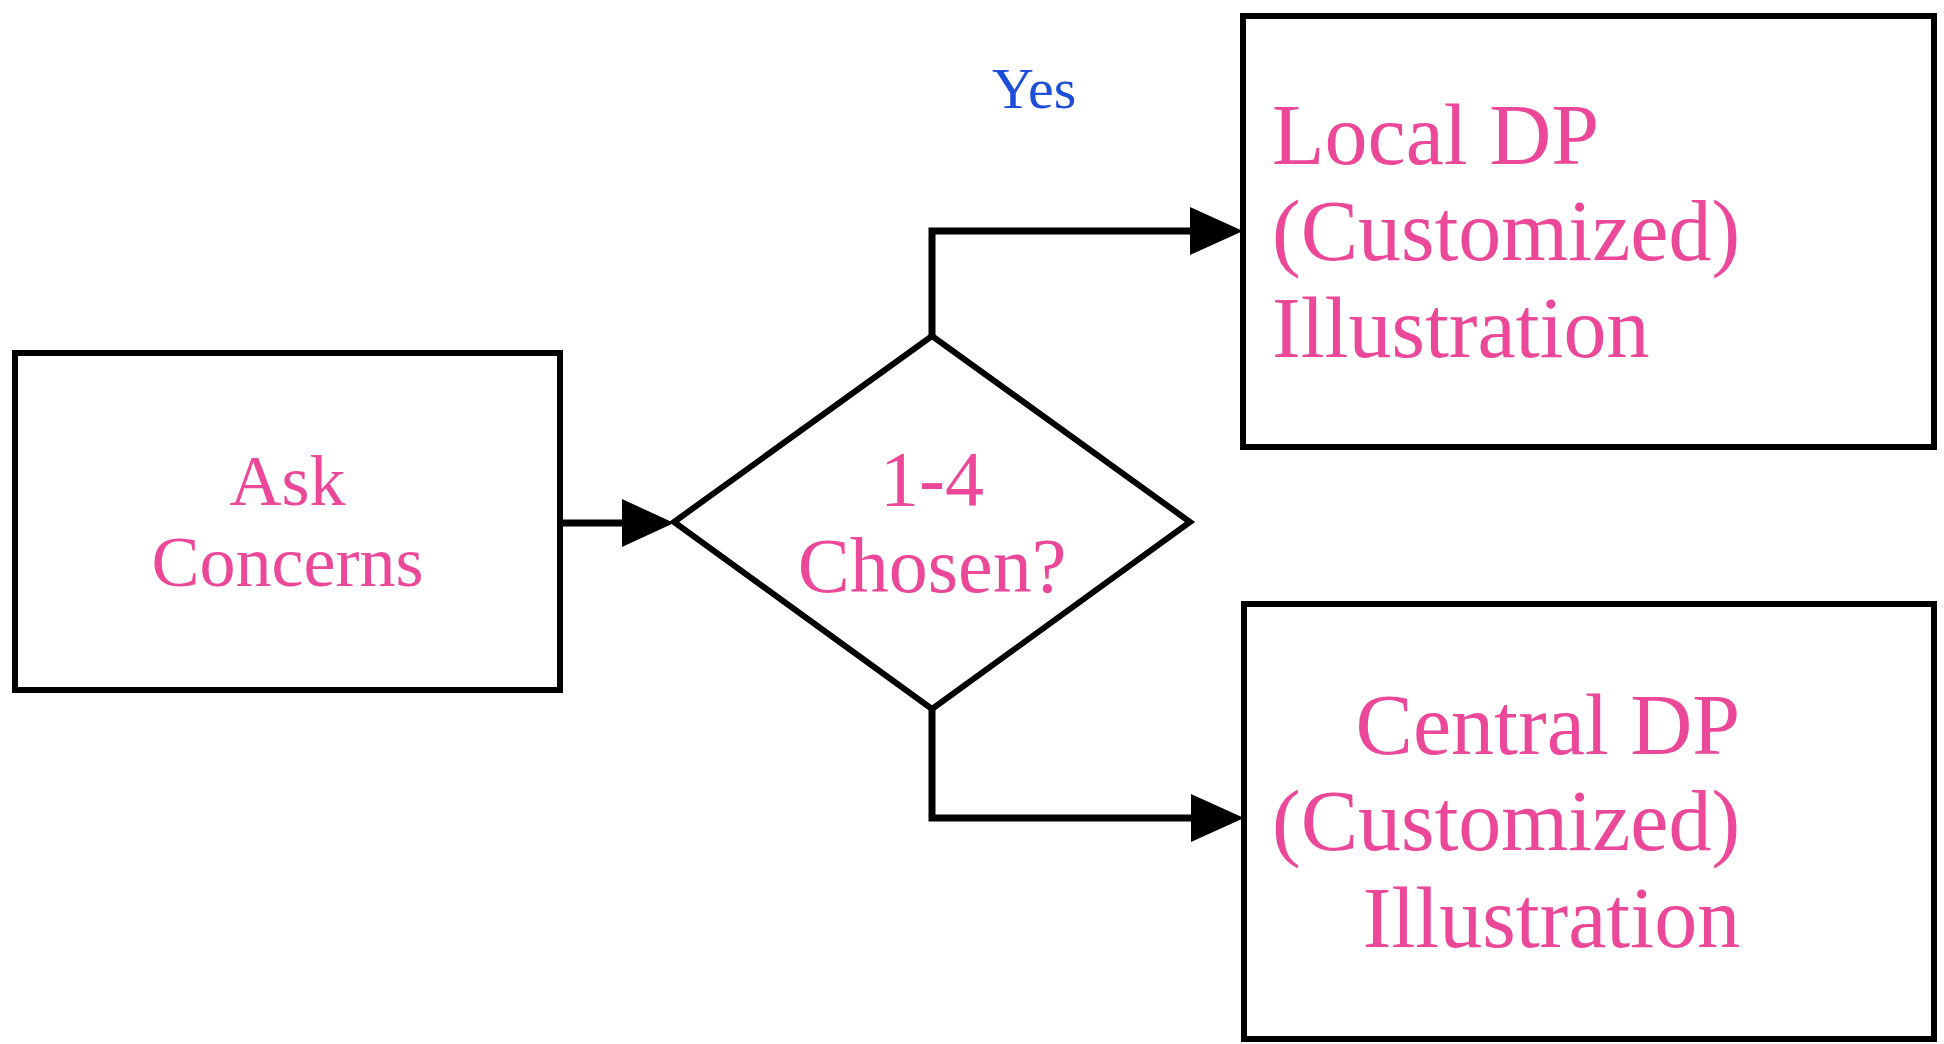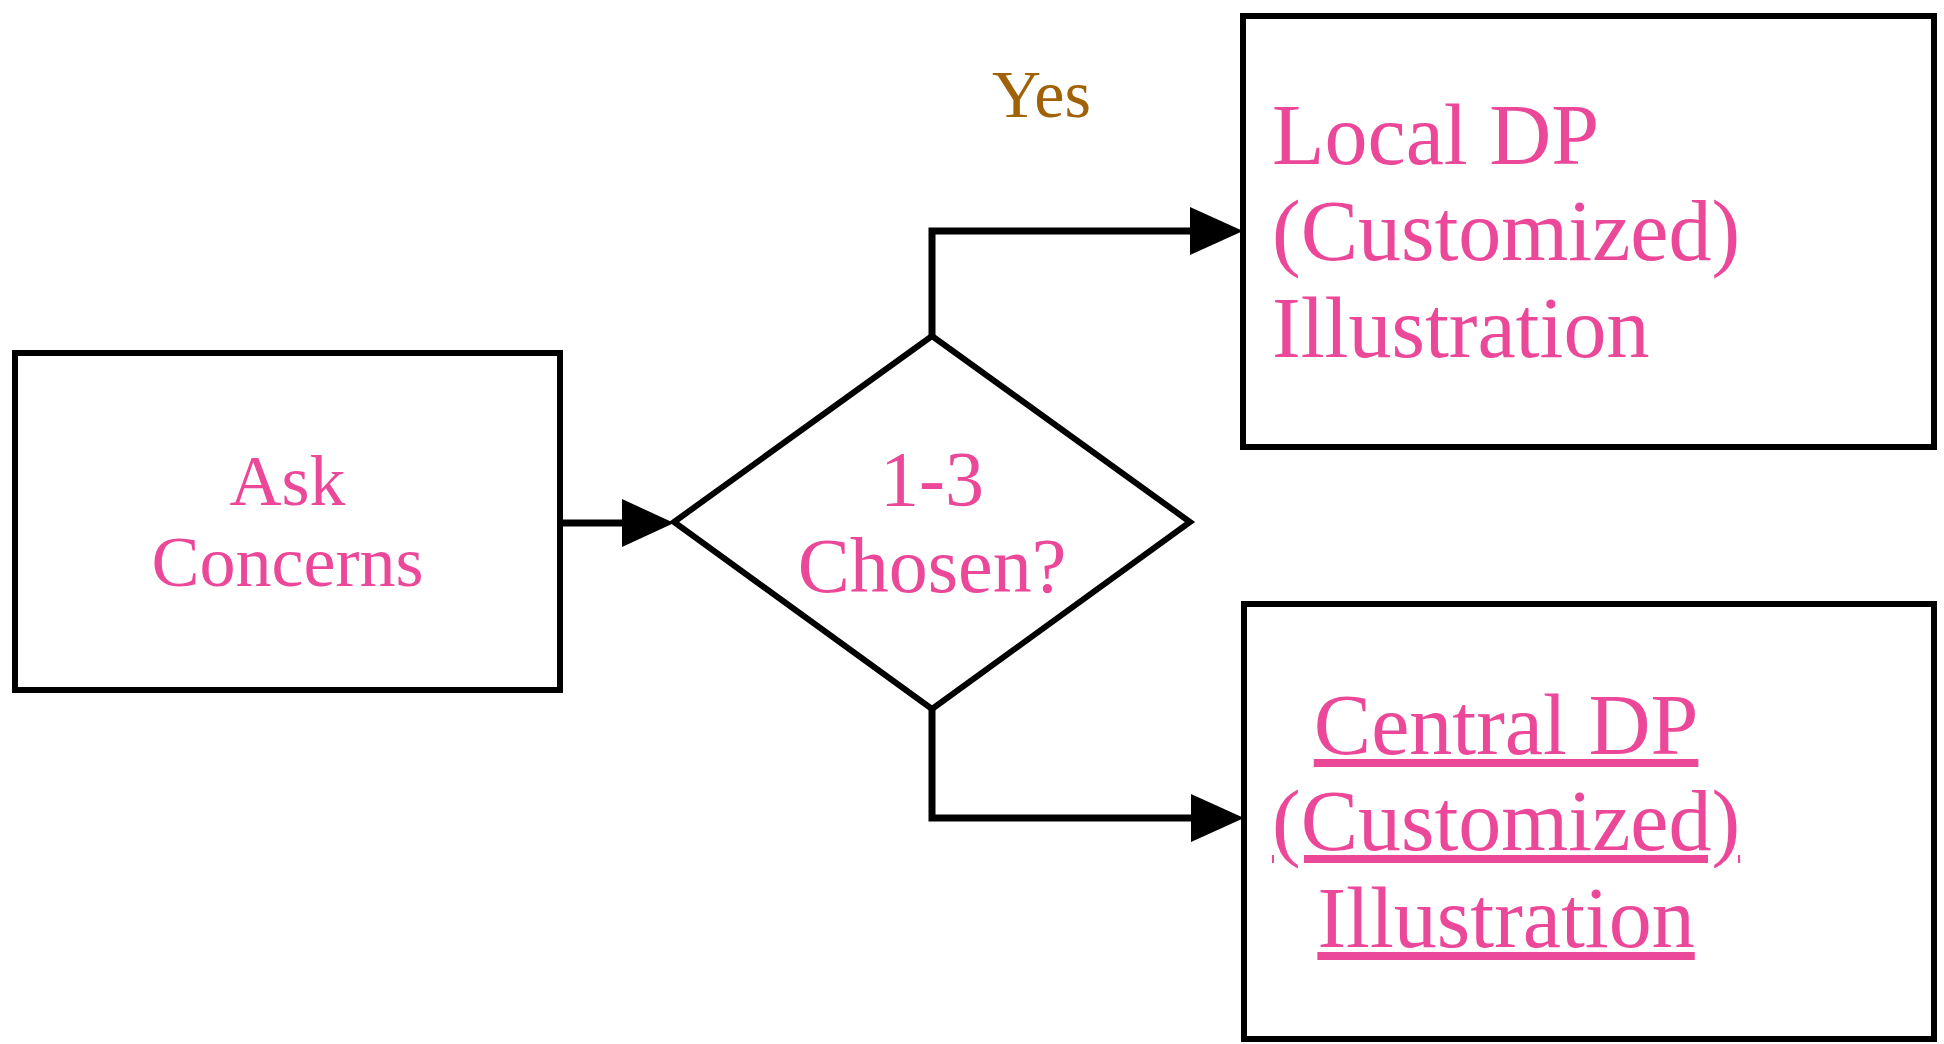--- a/index.html
+++ b/index.html
@@ -75,40 +75,39 @@
     font-size: 86px;
   }
   #label-central-dp {
     left: 1272px;
     top: 604px;
     width: 660px;
     height: 435px;
     display: flex;
     align-items: center;
     justify-content: flex-start;
-    text-align: center;
+    text-align: right;
     font-size: 86px;
-    text-decoration: underline;
   }
   #label-decision {
     left: 700px;
     top: 340px;
     width: 464px;
     height: 364px;
     display: flex;
     align-items: center;
     justify-content: center;
     text-align: center;
     font-size: 78px;
   }
   .edge-label {
     position: absolute;
-    color: #a16207;
+    color: #1d4ed8;
     font-family: "Liberation Serif", "DejaVu Serif", serif;
-    font-size: 68px;
+    font-size: 58px;
     line-height: 1;
     white-space: nowrap;
     pointer-events: none;
   }
   #edge-label-yes {
     left: 992px;
     top: 60px;
   }
   #edge-label-no {
     left: 996px;
@@ -142,21 +141,21 @@
 
     <g>
       <path class="connector-line" d="M 932 709 L 932 818 L 1197 818"></path>
       <polygon class="arrow-head" points="1244,818 1191,794 1191,842"></polygon>
     </g>
   </svg>
 
   <div class="node-label" id="label-ask-concerns">Ask
 Concerns</div>
 
-  <div class="node-label" id="label-decision">1-3
+  <div class="node-label" id="label-decision">1-4
 Chosen?</div>
 
   <div class="node-label" id="label-local-dp">Local DP
 (Customized)
 Illustration</div>
 
   <div class="node-label" id="label-central-dp">Central DP
 (Customized)
 Illustration</div>
 

